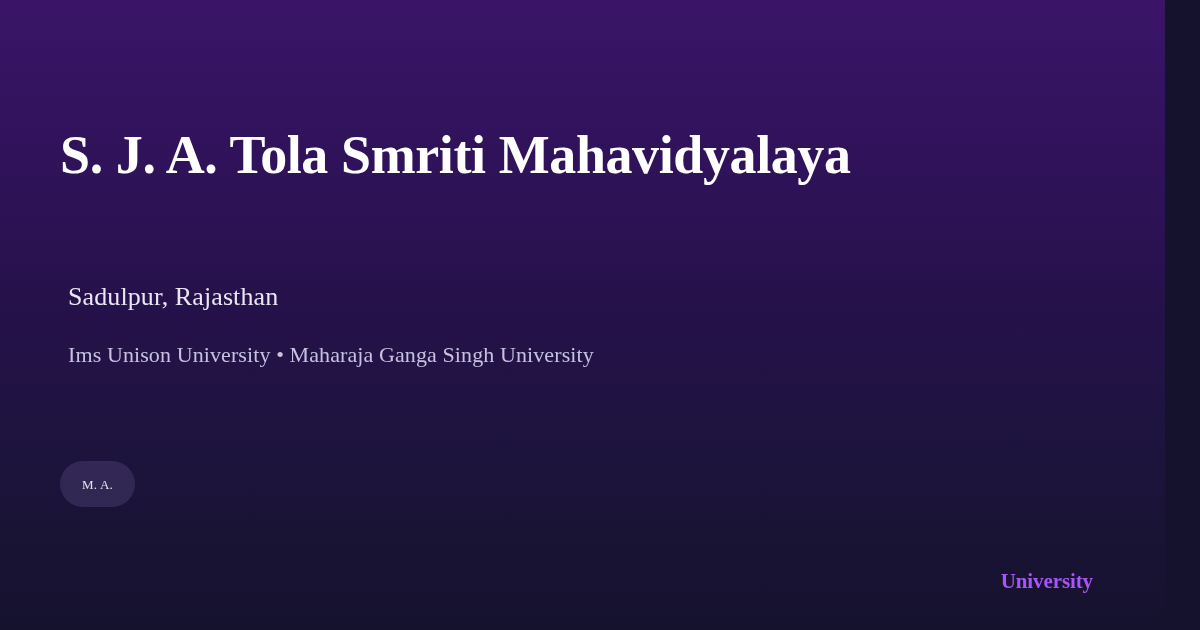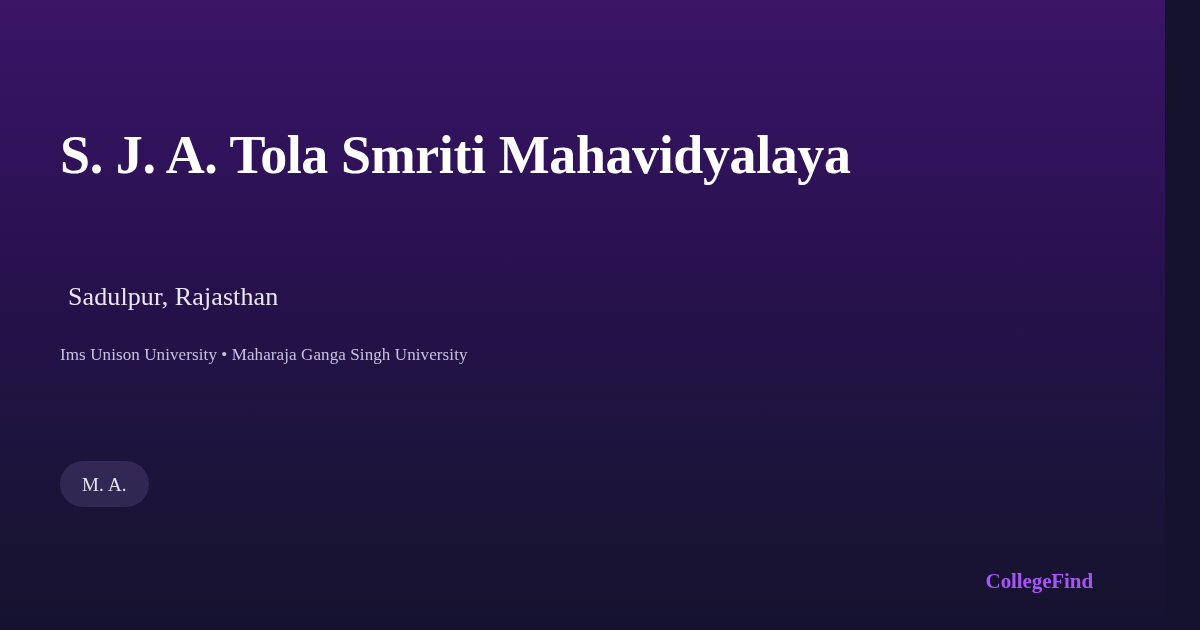--- a/index.html
+++ b/index.html
@@ -62,23 +62,23 @@
   .og-location {
     margin: 8px;
     font-size: 26px;
     line-height: 34px;
     font-weight: 400;
     color: #e9e7f2;
     letter-spacing: 0.1px;
   }
 
   .og-affiliations {
-    margin: 0;
+    margin: 8px;
     padding-top: 18px;
-    font-size: 17px;
+    font-size: 22px;
     line-height: 30px;
     font-weight: 400;
     color: #c7c2e2;
     letter-spacing: 0.1px;
   }
 
   .pill-row {
     position: absolute;
     left: 0;
     top: 461px;
@@ -90,21 +90,21 @@
 
   .pill {
     display: flex;
     align-items: center;
     justify-content: center;
     height: 46px;
     padding: 0 22px;
     border-radius: 999px;
     background: rgba(166, 152, 221, 0.16);
     color: #e7e4f1;
-    font-size: 19px;
+    font-size: 13px;
     line-height: 1;
     font-weight: 400;
     letter-spacing: 0.2px;
     white-space: nowrap;
     box-sizing: border-box;
   }
 
   .brand {
     position: absolute;
     right: 72px;
@@ -131,14 +131,14 @@
       <p class="og-location">Sadulpur, Rajasthan</p>
       <p class="og-affiliations">Ims Unison University • Maharaja Ganga Singh University</p>
     </div>
 
     <div class="pill-row">
       <span class="pill">M. A.</span>
     </div>
 
   </div>
 
-  <div class="brand">CollegeFind</div>
+  <div class="brand">University</div>
 </div>
 
 </body></html>

